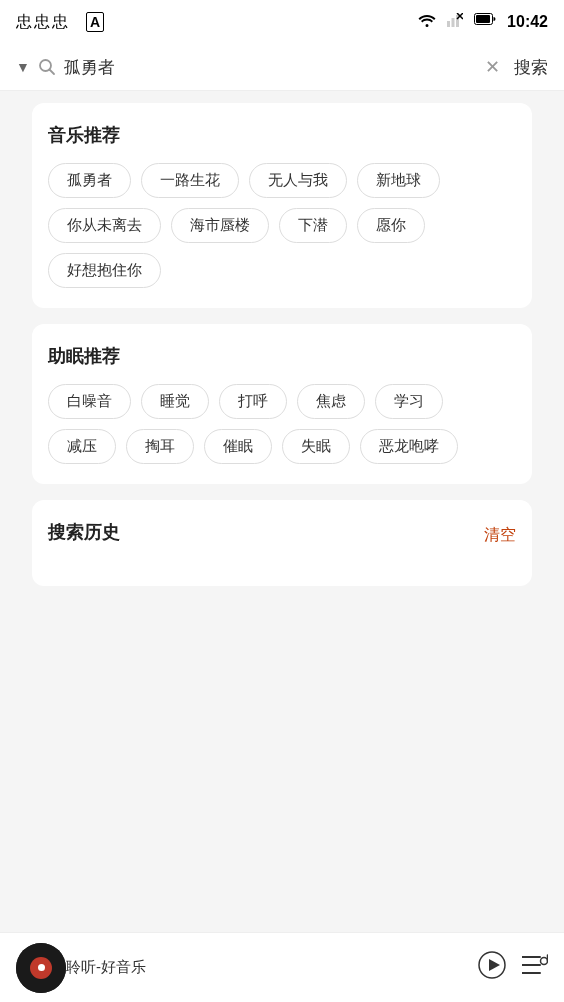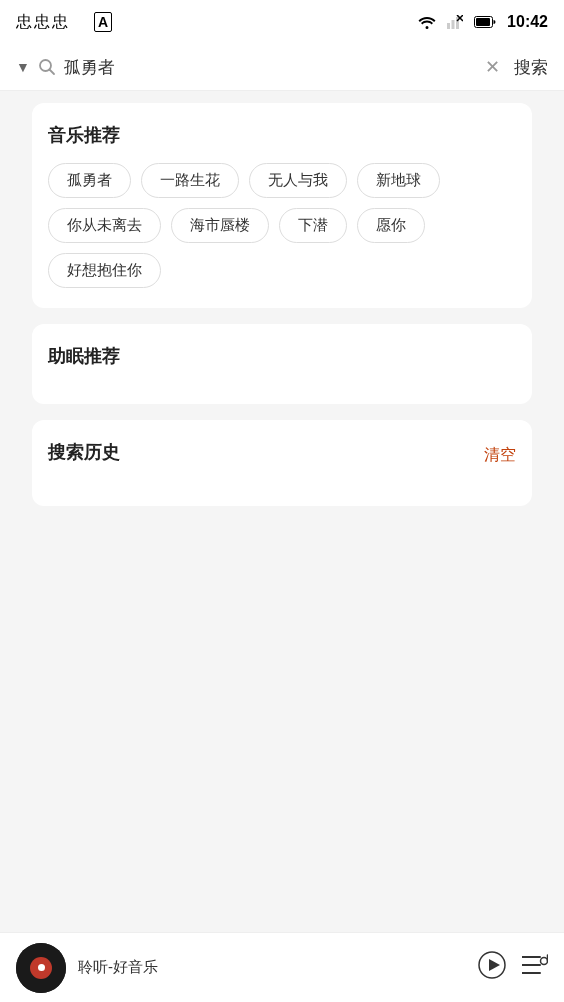--- a/index.html
+++ b/index.html
@@ -24,26 +24,25 @@
       background: #fff;
       display: flex;
       align-items: center;
       justify-content: space-between;
       padding: 0 16px;
     }
 
     .status-left {
       display: flex;
       align-items: center;
-      gap: 20px;
+      gap: 12px;
     }
 
     .status-right {
       display: flex;
-      align-items: center;
       gap: 11px;
     }
 
     .time {
       font-size: 16px;
       font-weight: 600;
       color: #000;
     }
 
     
@@ -159,21 +158,20 @@
       position: absolute;
       bottom: 0;
       left: 0;
       width: 100%;
       height: 70px;
       background: #fff;
       border-top: 1px solid #eee;
       display: flex;
       align-items: center;
       padding: 0 16px;
-      gap: 12px;
     }
 
     .vinyl-disc {
       width: 50px;
       height: 50px;
       border-radius: 50%;
       background: #1a1a1a;
       display: flex;
       align-items: center;
       justify-content: center;
@@ -267,20 +265,32 @@
       <span class="tag">你从未离去</span>
       <span class="tag">海市蜃楼</span>
       <span class="tag">下潜</span>
       <span class="tag">愿你</span>
       <span class="tag">好想抱住你</span>
     </div>
   </div>
 
   <div class="section-card">
     <div class="section-title">助眠推荐</div>
+    <div class="tags-container">
+      <span class="tag">白噪音</span>
+      <span class="tag">睡觉</span>
+      <span class="tag">打呼</span>
+      <span class="tag">焦虑</span>
+      <span class="tag">学习</span>
+      <span class="tag">减压</span>
+      <span class="tag">掏耳</span>
+      <span class="tag">催眠</span>
+      <span class="tag">失眠</span>
+      <span class="tag">恶龙咆哮</span>
+    </div>
   </div>
 
   <div class="history-section">
     <div class="history-header">
       <span class="section-title" style="margin-bottom:6px;">搜索历史</span>
       <span class="clear-btn-text">清空</span>
     </div>
   </div>
 
 </div>

